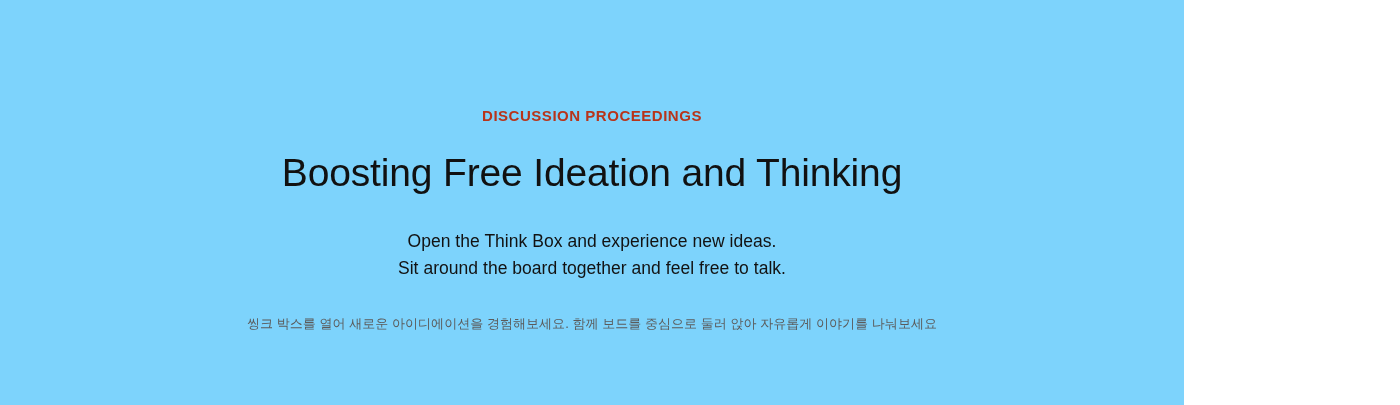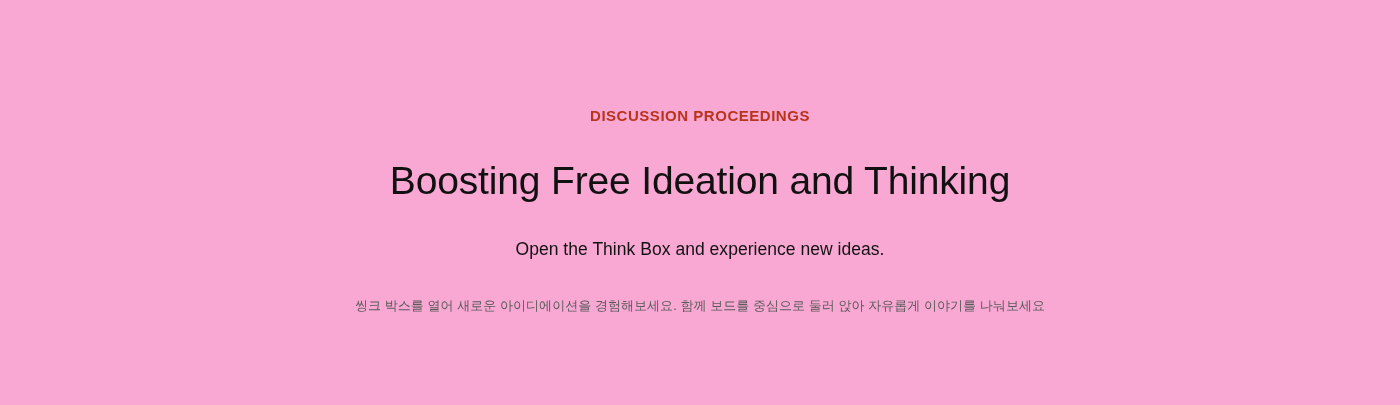--- a/index.html
+++ b/index.html
@@ -10,28 +10,28 @@
   body {
     width: 1400px;
     height: 405px;
     background: #ffffff;
     font-family: "Liberation Sans", "DejaVu Sans", sans-serif;
     overflow: hidden;
     -webkit-font-smoothing: antialiased;
   }
 
   .hero {
-    width: 1400px;
+    width: 1184px;
     height: 405px;
     box-sizing: border-box;
     display: flex;
     flex-direction: column;
     align-items: center;
     justify-content: flex-start;
-    background: #f9a8d4;
+    background: #7dd3fc;
   }
 
   .hero-inner {
     width: 1100px;
     margin: 0 auto;
     text-align: center;
   }
 
   .eyebrow {
     margin: 0;
@@ -40,21 +40,21 @@
     font-size: 15px;
     font-weight: 700;
     letter-spacing: 0.035em;
     line-height: 18px;
     color: #b8341a;
     text-transform: uppercase;
     white-space: nowrap;
   }
 
   .headline {
-    margin: 8px;
+    margin: 0;
     padding-top: 25px;
     font-family: "Liberation Sans", "DejaVu Sans", sans-serif;
     font-size: 39px;
     font-weight: 500;
     letter-spacing: -0.004em;
     line-height: 46px;
     color: #111111;
     white-space: nowrap;
   }
 
@@ -91,18 +91,19 @@
 
 <section class="hero">
   <div class="hero-inner">
 
     <p class="eyebrow">DISCUSSION PROCEEDINGS</p>
 
     <h1 class="headline">Boosting Free Ideation and Thinking</h1>
 
     <p class="subtitle">
       <span class="subtitle-line">Open the Think Box and experience new ideas.</span>
+      <span class="subtitle-line">Sit around the board together and feel free to talk.</span>
     </p>
 
     <p class="caption-ko">씽크 박스를 열어 새로운 아이디에이션을 경험해보세요. 함께 보드를 중심으로 둘러 앉아 자유롭게 이야기를 나눠보세요</p>
 
   </div>
 </section>
 
 </body></html>

